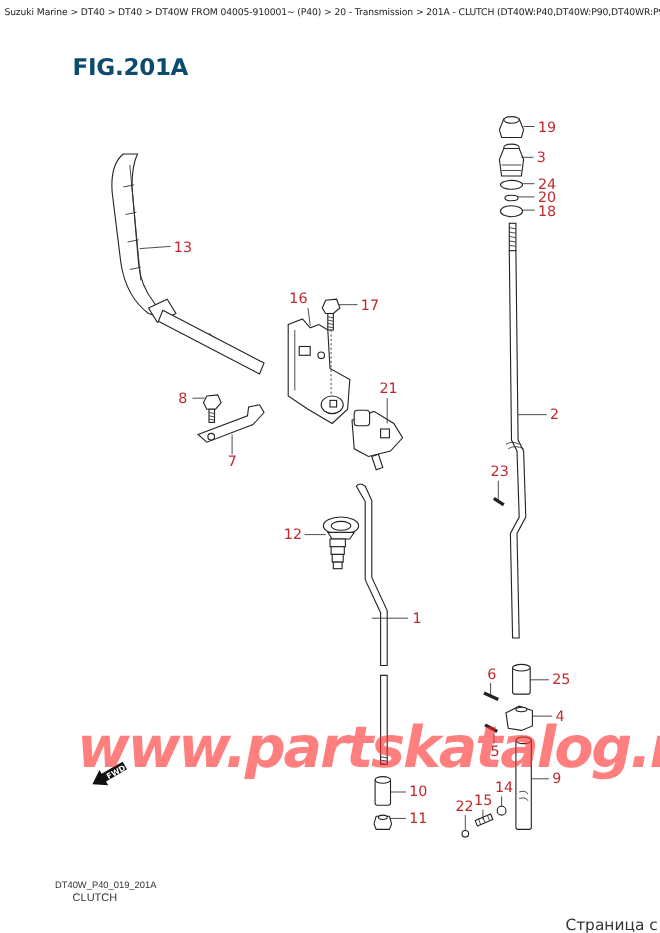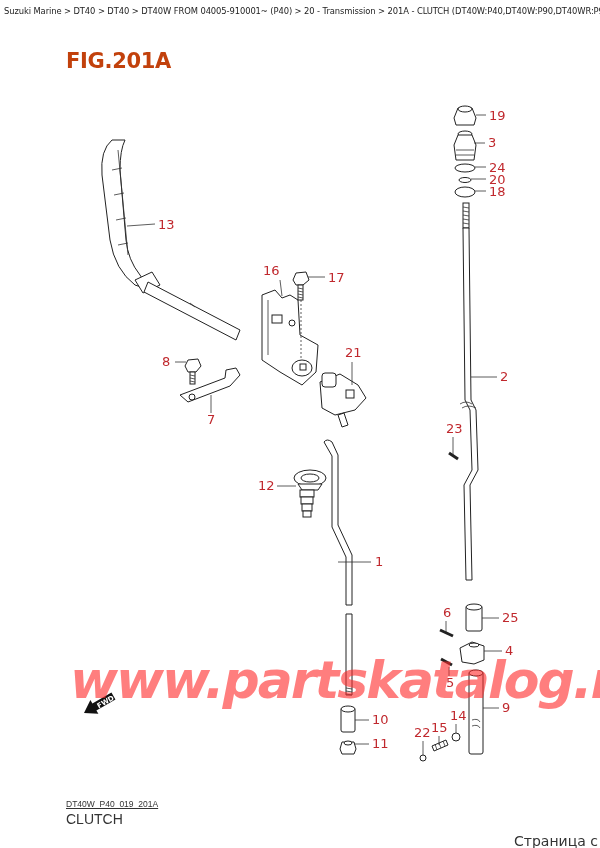--- a/index.html
+++ b/index.html
@@ -1,21 +1,21 @@
 <!DOCTYPE html>
 <html><head>
 <meta charset="utf-8">
 <style>
   html, body { margin:0; padding:0; background:#ffffff; }
   body { width:600px; height:848px; position:relative; overflow:hidden; font-family:"DejaVu Sans", sans-serif; }
   .breadcrumb { position:absolute; left:4px; top:6px; font-size:8.4px; color:#222; white-space:nowrap; letter-spacing:-0.1px; }
-  .fig-title { position:absolute; left:66px; top:49px; font-size:21px; font-weight:bold; color:#c2410c; font-family:"DejaVu Sans", sans-serif; letter-spacing:-0.3px; }
+  .fig-title { position:absolute; left:66px; top:49px; font-size:21px; font-weight:bold; color:#0c4a6e; font-family:"DejaVu Sans", sans-serif; letter-spacing:-0.3px; }
   .diagram { position:absolute; left:0; top:0; width:600px; height:848px; }
-  .code { position:absolute; left:66px; top:799px; font-size:8.5px; color:#333; font-family:"Liberation Sans", sans-serif;text-decoration:underline; }
-  .caption { position:absolute; left:66px; top:811px; font-size:14px; color:#333; font-family:"Liberation Sans", sans-serif; }
+  .code { position:absolute; left:50px; top:799px; font-size:8.5px; color:#333; font-family:"Liberation Sans", sans-serif; }
+  .caption { position:absolute; left:66px; top:811px; font-size:10px; color:#333; font-family:"Liberation Sans", sans-serif; }
   .pager { position:absolute; left:514px; top:833px; font-size:14px; color:#333; font-family:"DejaVu Sans", sans-serif; }
   .watermark { position:absolute; left:70px; top:650px; font-size:52px; font-weight:bold; font-style:italic; color:#ff2a2a; opacity:0.6; font-family:"DejaVu Sans", sans-serif; letter-spacing:-2px; white-space:nowrap; pointer-events:none; }
   .lbl { fill:#c0282d; font-size:13px; font-family:"DejaVu Sans", sans-serif; }
   .part { fill:#fff; stroke:#222; stroke-width:1; }
   .line { stroke:#333; stroke-width:0.8; fill:none; }
 </style>
 </head>
 <body>
 
 <div class="breadcrumb">Suzuki Marine &gt; DT40 &gt; DT40 &gt; DT40W FROM 04005-910001~ (P40) &gt; 20 - Transmission &gt; 201A - CLUTCH (DT40W:P40,DT40W:P90,DT40WR:P90,DT40WK:P40)</div>

